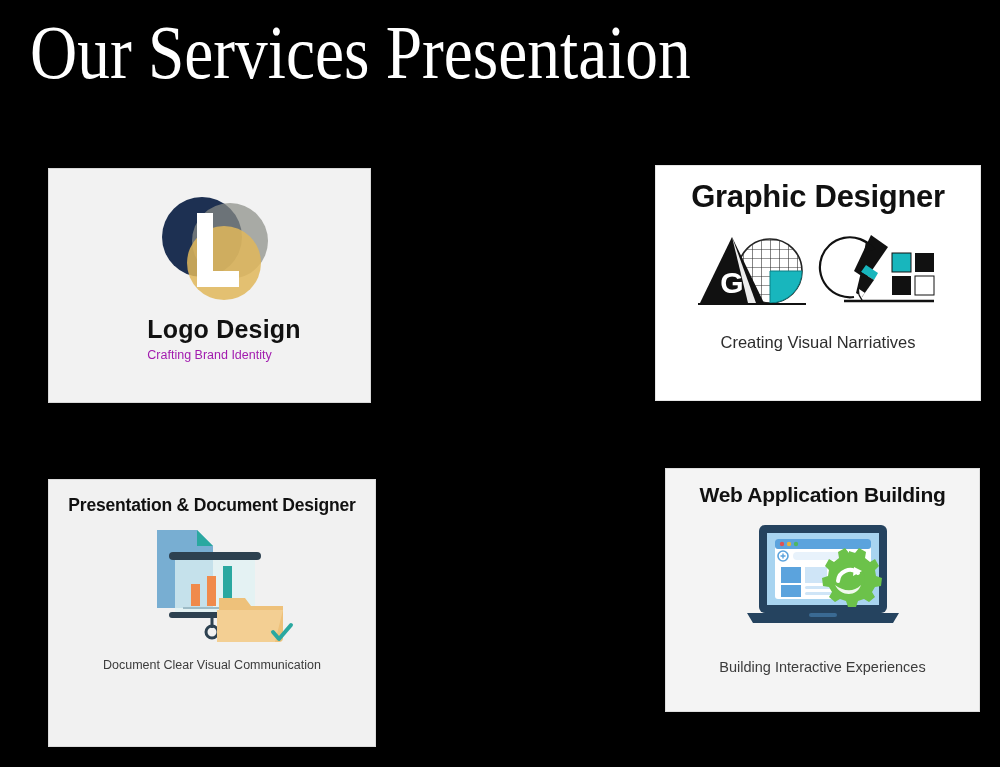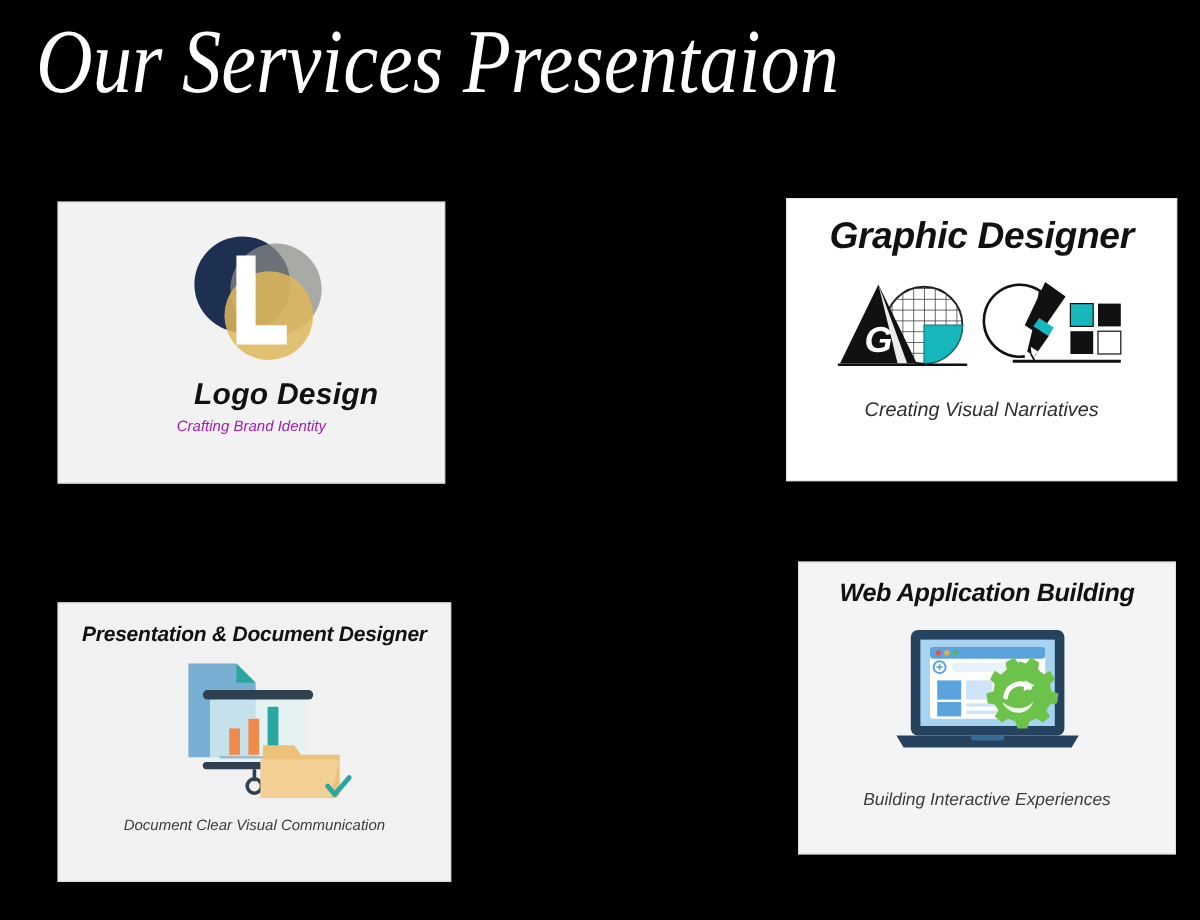--- a/index.html
+++ b/index.html
@@ -13,21 +13,20 @@
     height: 767px;
     overflow: hidden;
     font-family: "Liberation Sans", sans-serif;
     position: relative;
   }
   .slide {
     position: relative;
     width: 1000px;
     height: 767px;
     background: #000000;
-    font-style: italic;
   }
 
   
   .page-title {
     position: absolute;
     left: 30px;
     top: 8px;
     width: 940px;
     color: #ffffff;
     font-family: "Liberation Serif", "DejaVu Serif", serif;
@@ -45,20 +44,21 @@
     position: absolute;
     box-sizing: border-box;
     overflow: hidden;
   }
   .card-inner {
     position: relative;
     width: 100%;
     height: 100%;
     display: flex;
     flex-direction: column;
+    align-items: center;
   }
   .card-title {
     font-weight: bold;
     color: #111111;
     text-align: center;
     width: 100%;
   }
   .card-sub {
     color: #3a3a3a;
     text-align: center;
@@ -86,21 +86,21 @@
     left: 655px; top: 165px; width: 326px; height: 236px;
     background: #ffffff;
     border: 1px solid #e6e6e6;
   }
   #card-graphic-designer .card-title { font-size: 31px; margin-top: 13px; letter-spacing: -.3px; }
   #card-graphic-designer .art { margin-top: 16px; height: 76px; }
   #card-graphic-designer .card-sub { font-size: 16.5px; margin-top: 26px; color: #2d2d2d; }
 
   
   #card-presentation-designer {
-    left: 48px; top: 502px; width: 328px; height: 233px;
+    left: 48px; top: 479px; width: 328px; height: 268px;
     background: #f1f1f1;
     border: 1px solid #dcdcdc;
   }
   #card-presentation-designer .card-title { font-size: 17.5px; margin-top: 15px; letter-spacing: -.2px; }
   #card-presentation-designer .art { margin-top: 6px; height: 122px; }
   #card-presentation-designer .card-sub { font-size: 12.5px; margin-top: 14px; color: #3c3c3c; }
 
   
   #card-web-designer {
     left: 665px; top: 468px; width: 315px; height: 244px;

